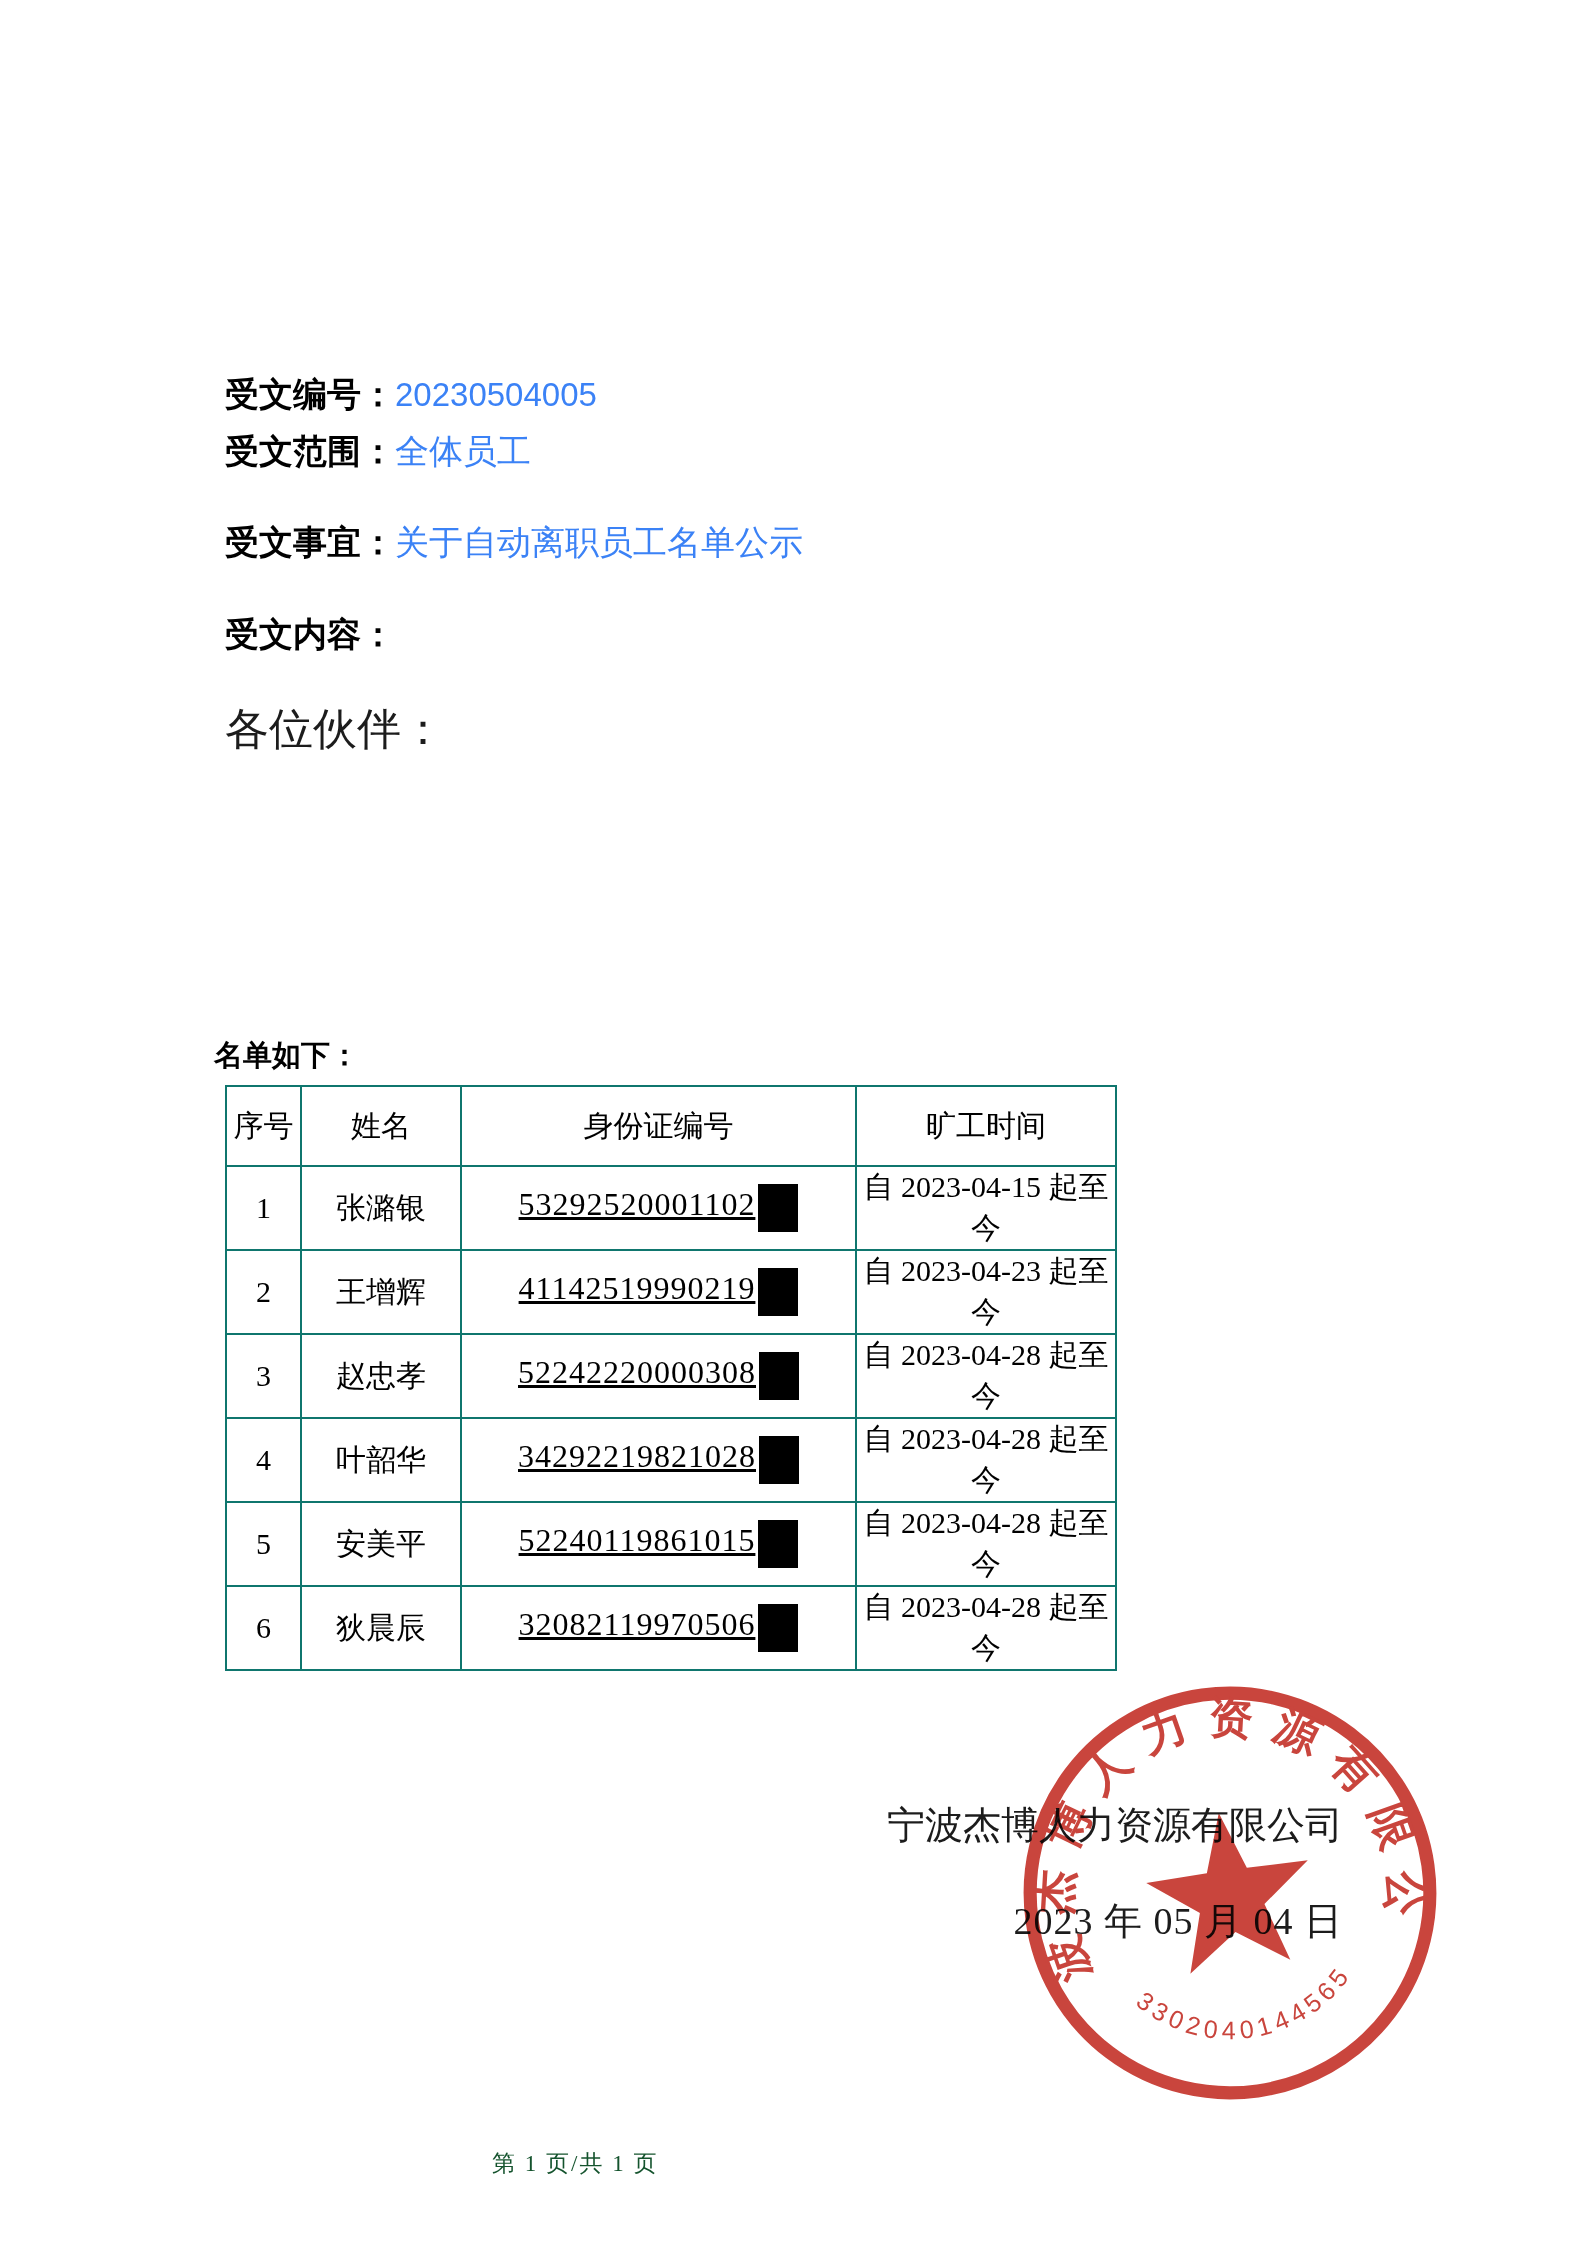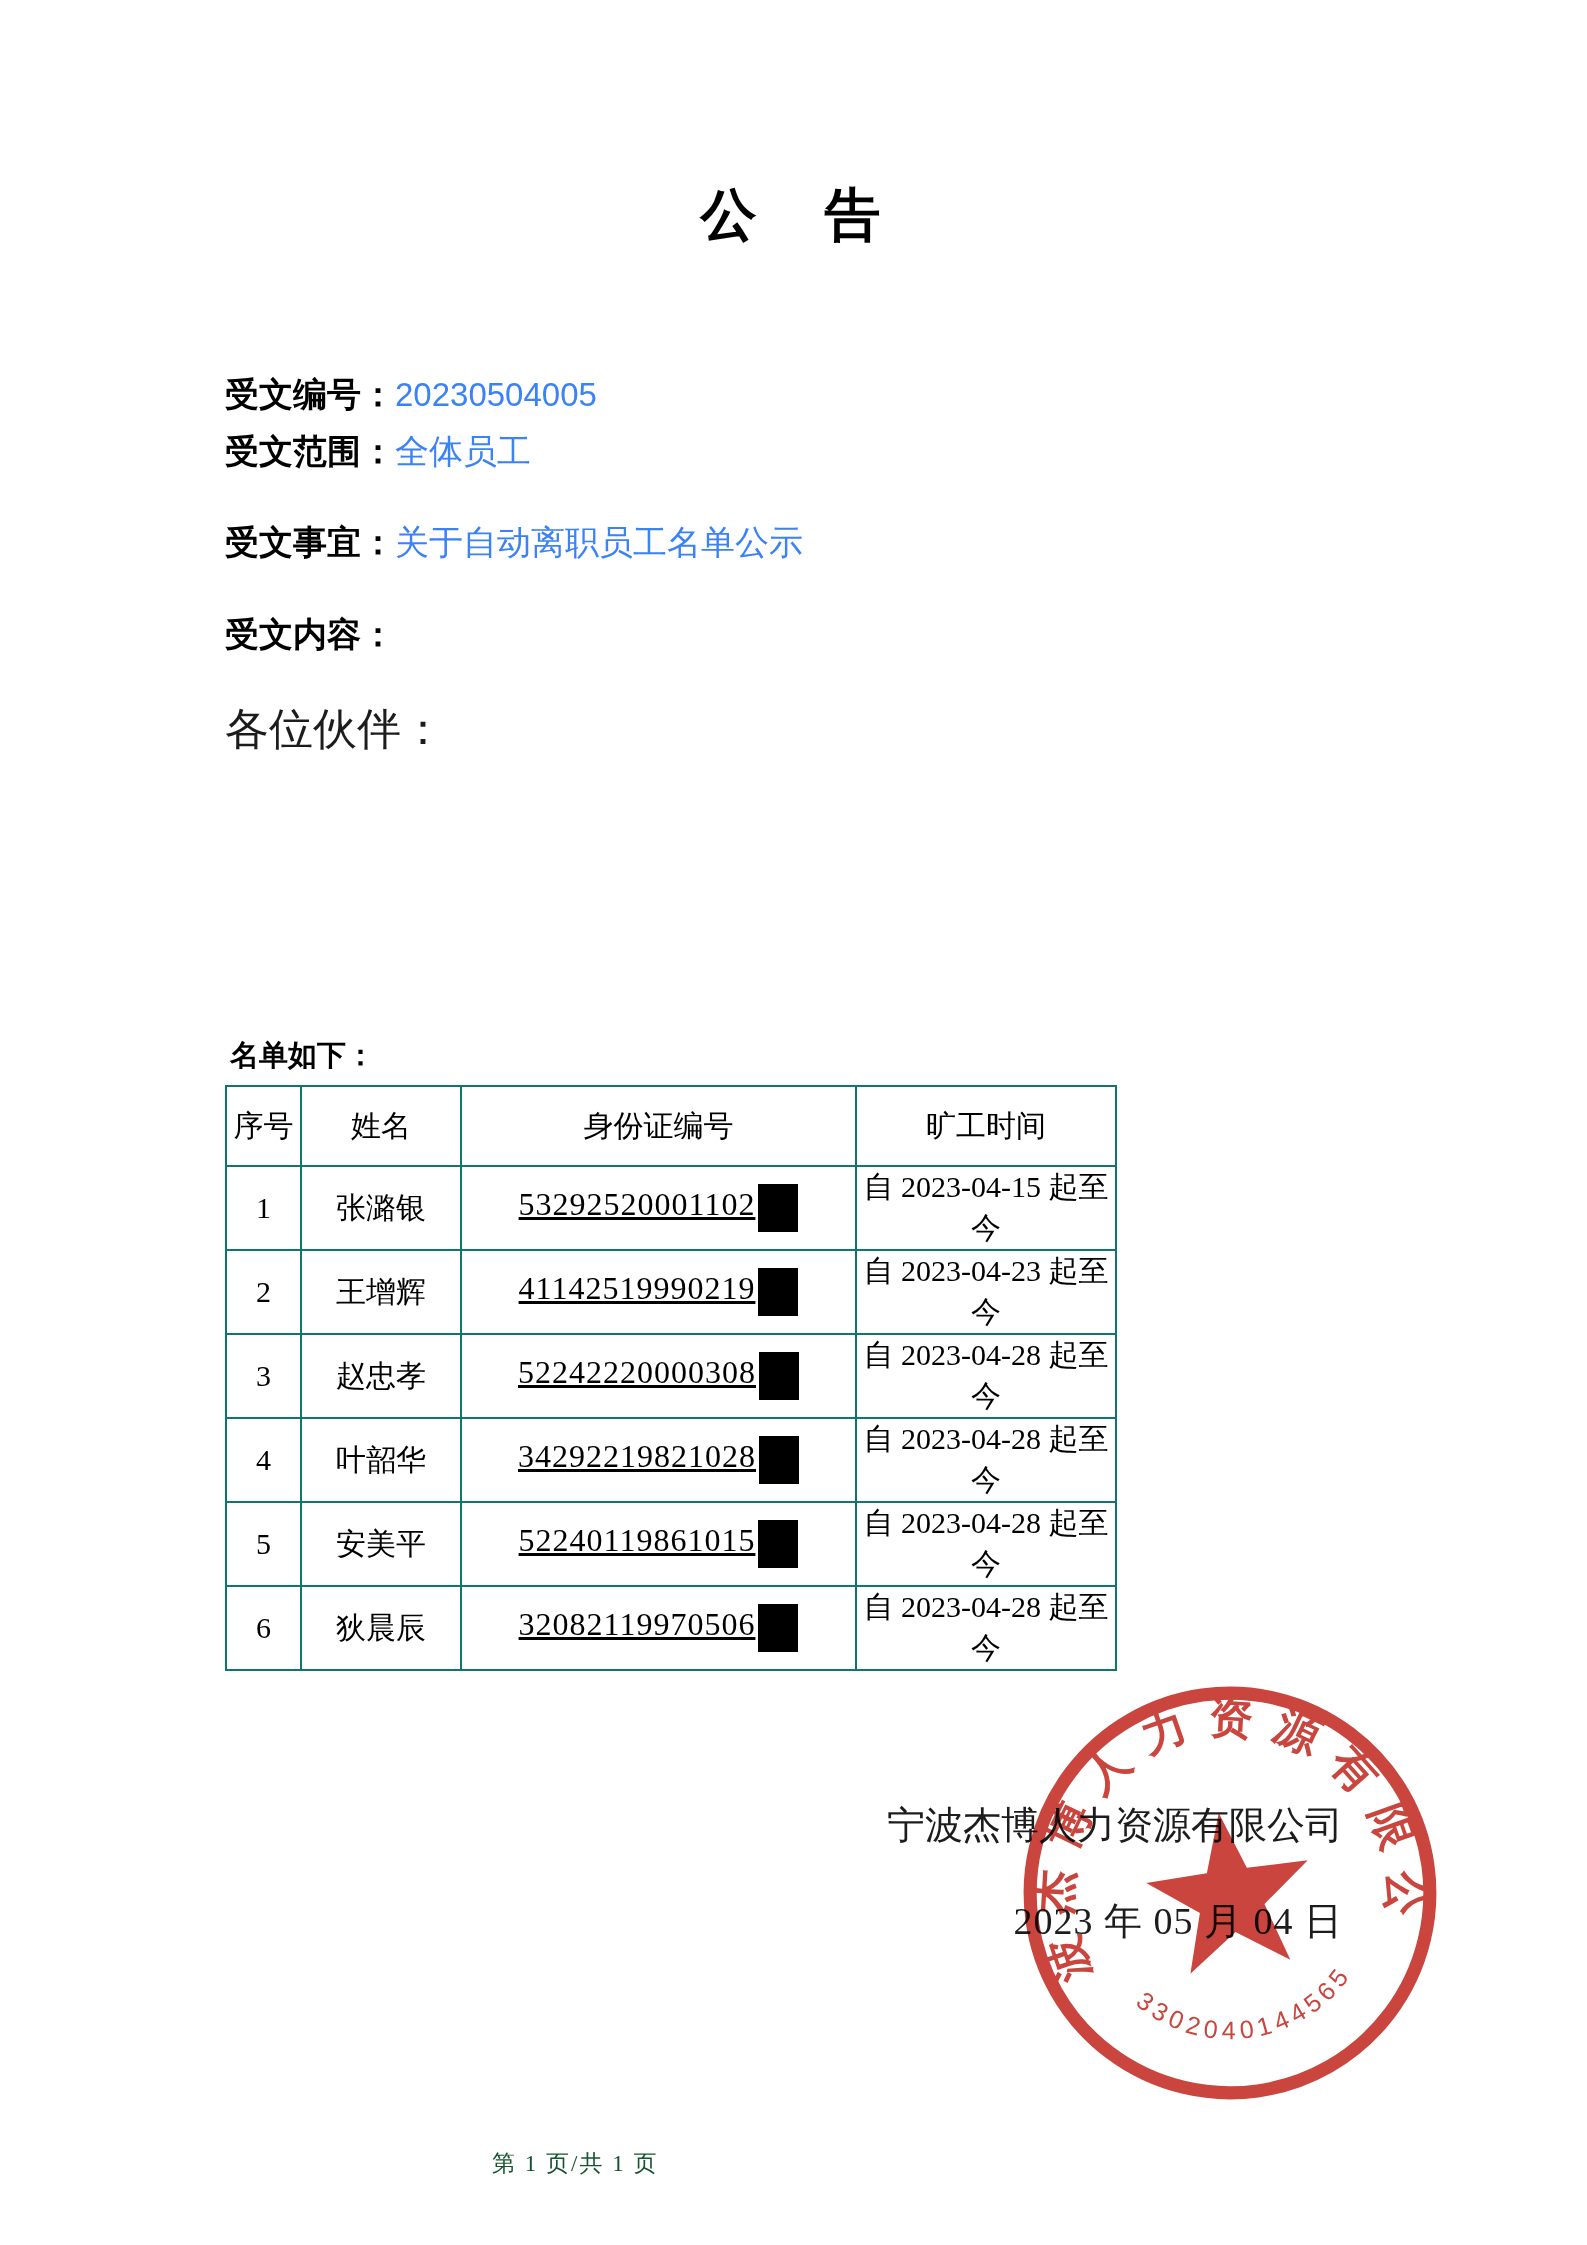--- a/index.html
+++ b/index.html
@@ -19,21 +19,21 @@
   .fieldline{position:absolute;left:225px;font-size:34px;white-space:nowrap;}
   .fieldline .lbl{font-weight:bold;}
   .fieldline .val{font-weight:normal;color:#3b82f6;}
   .val-num{font-family:"Liberation Sans","DejaVu Sans",sans-serif;font-size:33px;color:#111;}
   .salutation{position:absolute;left:225px;top:700px;font-size:44px;color:#1c1c1c;}
   .bodypara{
     position:absolute;left:225px;top:768px;width:1140px;
     font-size:34px;line-height:88px;color:#1c1c1c;
     text-align:justify;text-indent:2em;
   }
-  .list-heading{position:absolute;left:230px;top:1036px;font-size:29px;font-weight:bold;}
+  .list-heading{position:absolute;left:214px;top:1036px;font-size:29px;font-weight:bold;}
   table.roster{
     position:absolute;left:225px;top:1085px;
     border-collapse:collapse;table-layout:fixed;
     width:890px;
   }
   table.roster th,table.roster td{
     border:2px solid #0f766e;
     text-align:center;vertical-align:middle;
     font-weight:normal;
     font-size:30px;
@@ -65,21 +65,20 @@
   .footer{
     position:absolute;left:492px;top:2148px;
     font-size:23px;letter-spacing:2px;color:#14532d;
   }
 </style>
 </head>
 <body>
 
 <div class="page">
 
-  <div class="title">公　告</div>
 
   <div class="fieldline" style="top:372px">
     <span class="lbl">受文编号：</span><span class="val val-num">20230504005</span>
   </div>
   <div class="fieldline" style="top:429px">
     <span class="lbl">受文范围：</span><span class="val">全体员工</span>
   </div>
   <div class="fieldline" style="top:520px">
     <span class="lbl">受文事宜：</span><span class="val">关于自动离职员工名单公示</span>
   </div>

